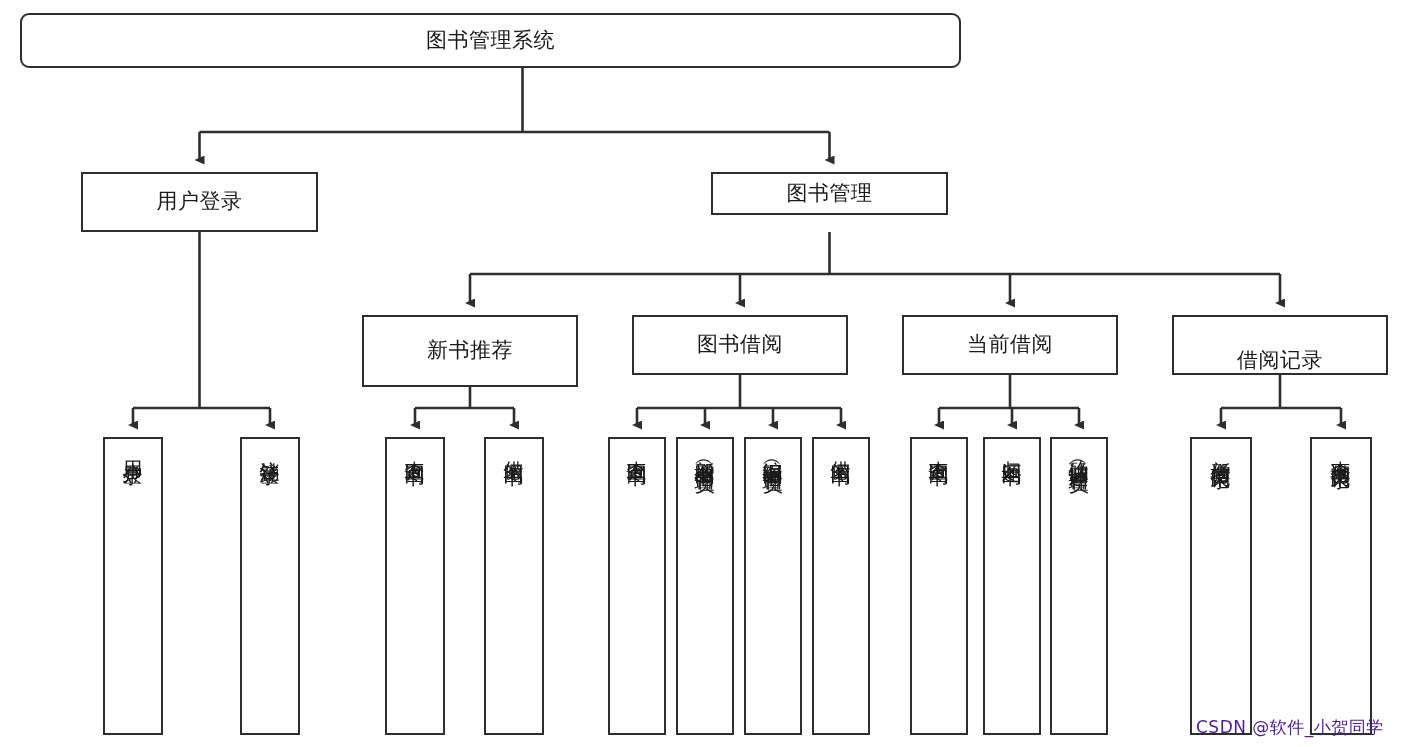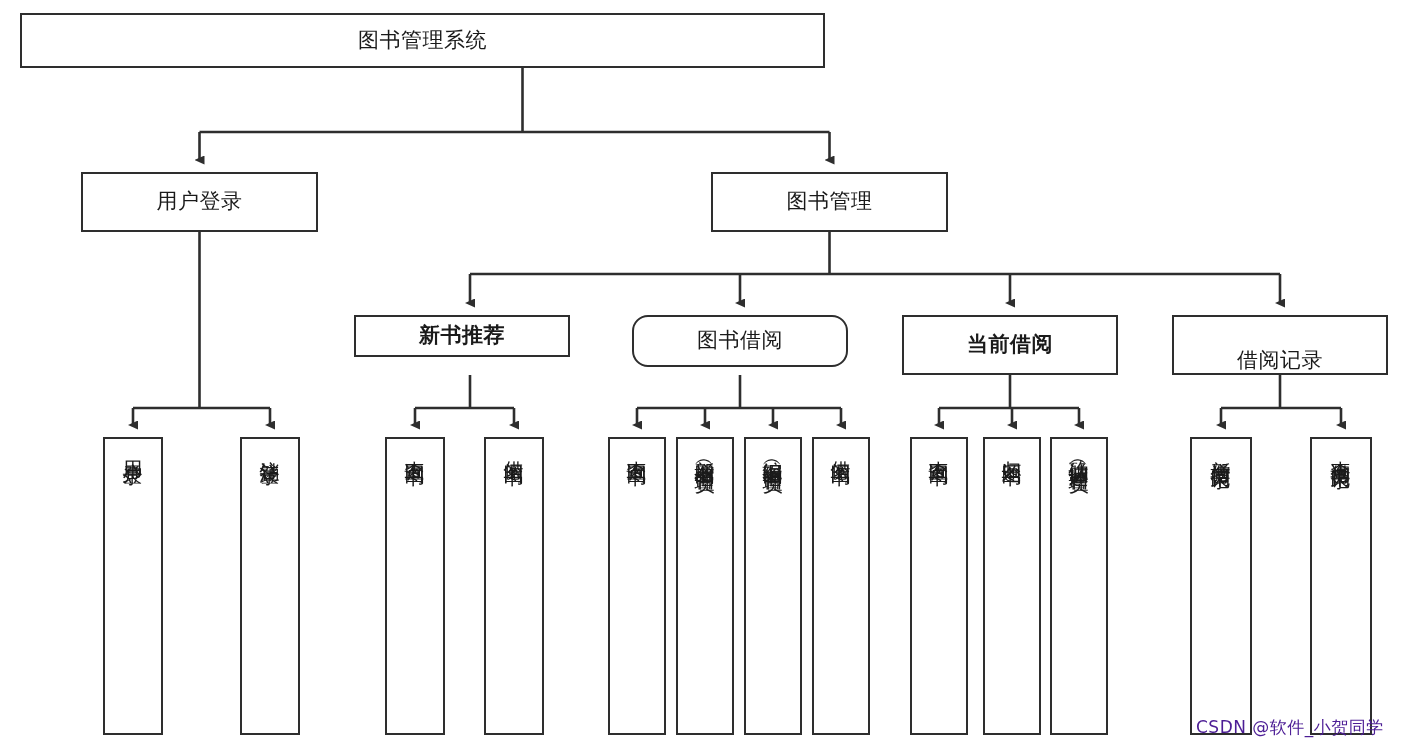--- a/index.html
+++ b/index.html
@@ -117,38 +117,38 @@
       <path d="M1012,408 L1012,425" marker-end="url(#arrow)"></path>
       <path d="M1079,408 L1079,425" marker-end="url(#arrow)"></path>
 
       <path d="M1280,375 L1280,408"></path>
       <path d="M1221,408 L1341,408"></path>
       <path d="M1221,408 L1221,425" marker-end="url(#arrow)"></path>
       <path d="M1341,408 L1341,425" marker-end="url(#arrow)"></path>
     </g>
   </svg>
 
-  <div class="node root horiz" style="left:20px; top:13px; width:805px; height:55px;">
+  <div class="node root horiz" style="left:20px; top:13px; width:941px; height:55px;border-radius:9px;">
     <span class="label">图书管理系统</span>
   </div>
 
   <div class="node horiz" style="left:81px; top:172px; width:237px; height:60px;">
     <span class="label">用户登录</span>
   </div>
-  <div class="node horiz" style="left:711px; top:172px; width:237px; height:60px;">
+  <div class="node horiz" style="left:711px; top:172px; width:237px; height:43px;">
     <span class="label">图书管理</span>
   </div>
 
-  <div class="node horiz" style="left:354px; top:315px; width:216px; height:42px;font-weight:bold;">
+  <div class="node horiz" style="left:362px; top:315px; width:216px; height:72px;">
     <span class="label">新书推荐</span>
   </div>
-  <div class="node horiz" style="left:632px; top:315px; width:216px; height:52px;border-radius:16px;">
+  <div class="node horiz" style="left:632px; top:315px; width:216px; height:60px;">
     <span class="label">图书借阅</span>
   </div>
-  <div class="node horiz" style="left:902px; top:315px; width:216px; height:60px;font-weight:bold;">
+  <div class="node horiz" style="left:902px; top:315px; width:216px; height:60px;">
     <span class="label">当前借阅</span>
   </div>
   <div class="node horiz" style="left:1172px; top:315px; width:216px; height:60px;align-items:flex-end;">
     <span class="label">借阅记录</span>
   </div>
 
   <div class="node vert" style="left:103px; top:437px; width:60px; height:298px;">
     <span class="label">用户登录</span>
   </div>
   <div class="node vert" style="left:240px; top:437px; width:60px; height:298px;">

